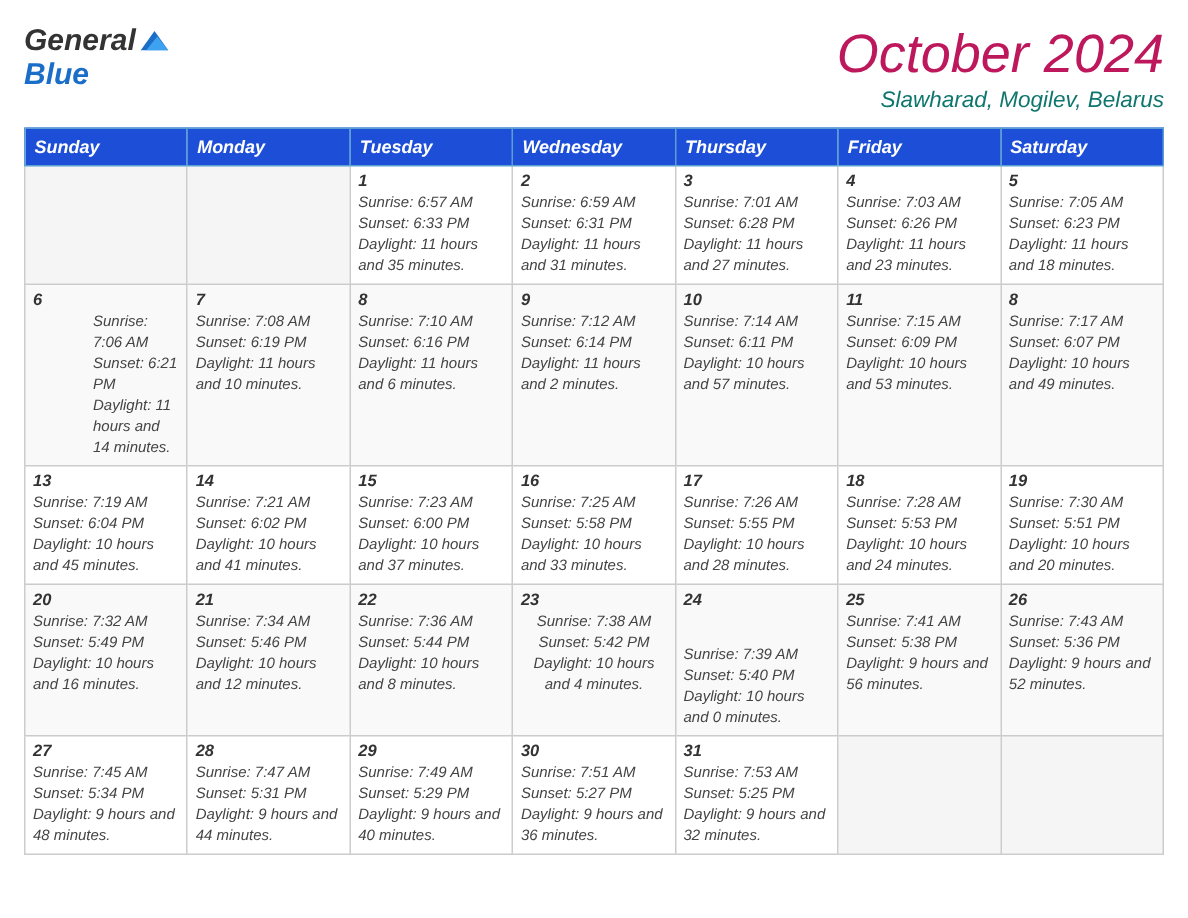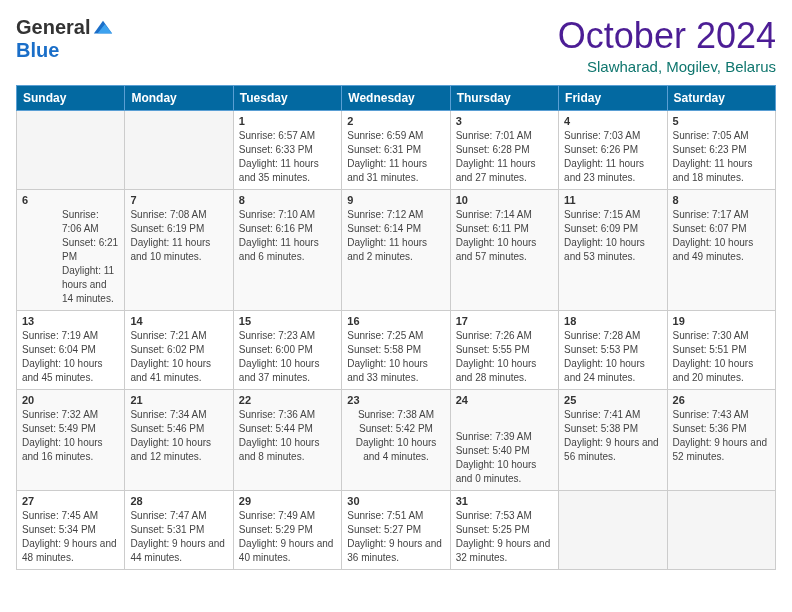--- a/index.html
+++ b/index.html
@@ -5,20 +5,21 @@
     * { box-sizing: border-box; margin: 0; padding: 0; }
     body {
       font-family: Arial, sans-serif;
       background: #fff;
       width: 792px;
       min-height: 612px;
     }
     .container {
       width: 792px;
       padding: 16px 16px 8px 16px;
+      font-style: italic;
     }
     .header {
       display: flex;
       justify-content: space-between;
       align-items: flex-start;
       margin-bottom: 10px;
     }
     .logo {
       display: flex;
       flex-direction: column;
@@ -43,34 +44,34 @@
       width: 22px;
       height: 22px;
       margin-left: 2px;
     }
     .title-block {
       text-align: right;
     }
     .month-title {
       font-size: 36px;
       font-weight: 300;
-      color: #4c1d95;
+      color: #be185d;
       line-height: 1.1;
     }
     .location {
       font-size: 15px;
       color: #0f766e;
       margin-top: 2px;
     }
     .calendar {
       width: 100%;
       border-collapse: collapse;
     }
     .calendar th {
-      background: #0369a1;
+      background: #1d4ed8;
       color: #fff;
       font-size: 12px;
       font-weight: bold;
       padding: 5px 6px;
       text-align: left;
       border: 1px solid #5a9fd4;
     }
     .calendar td {
       border: 1px solid #ccc;
       vertical-align: top;

